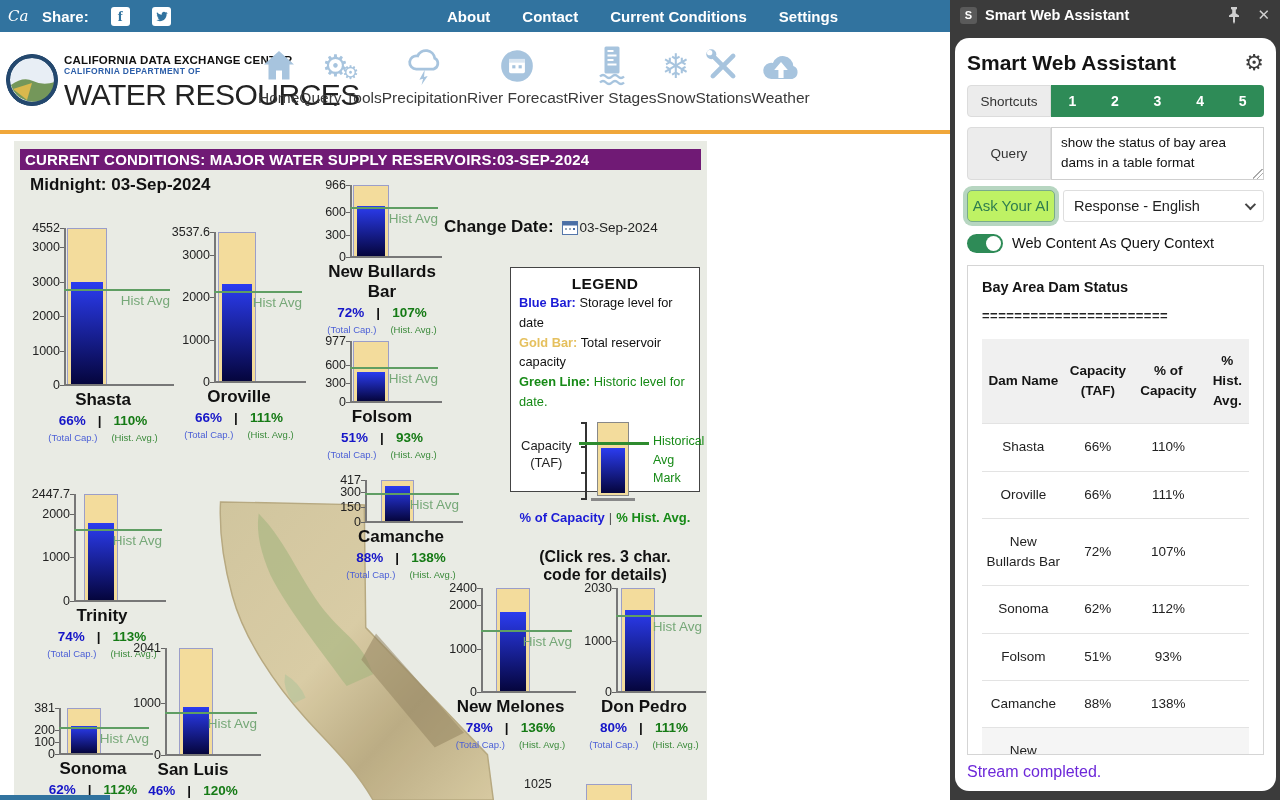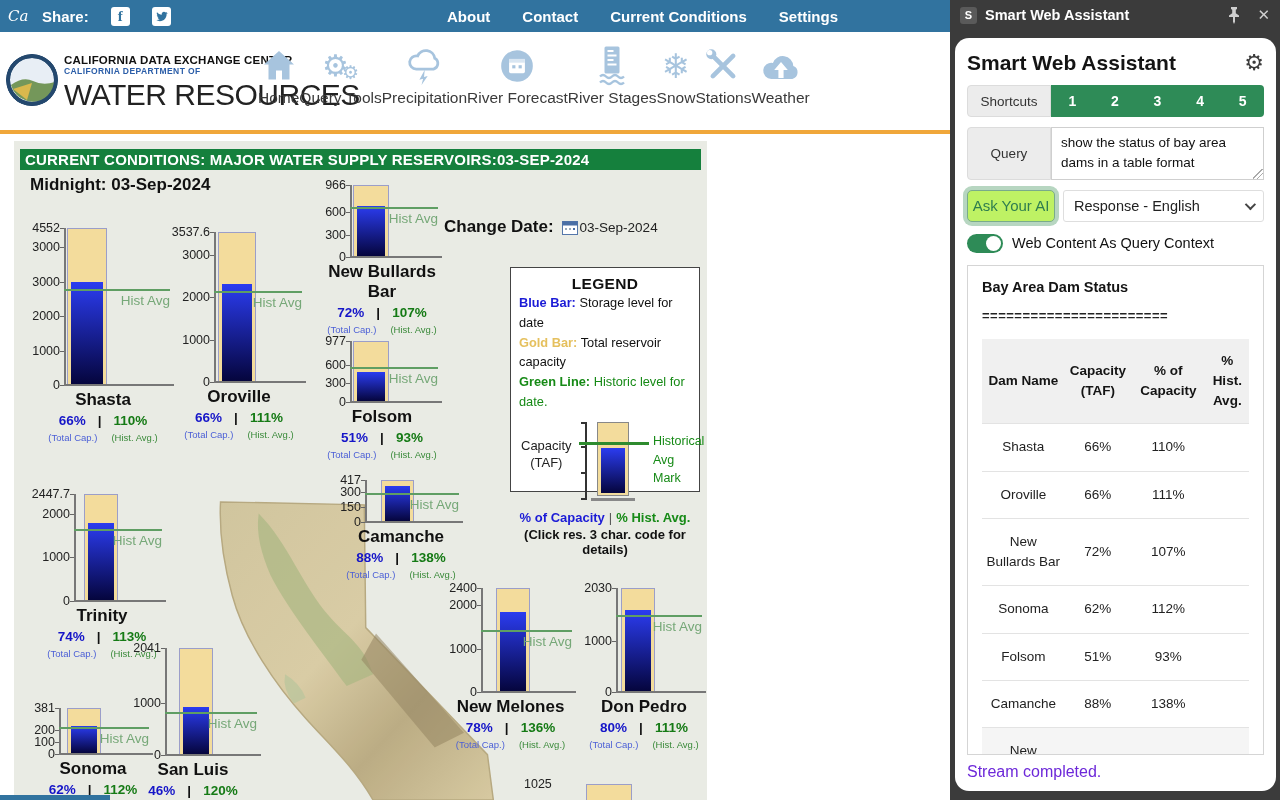--- a/index.html
+++ b/index.html
@@ -27,21 +27,21 @@
   .org .l3 { font-size:30px; color:#222; letter-spacing:-.5px; margin-top:1px; }
   .nav { position:absolute; left:258px; top:10px; display:flex; align-items:flex-end; }
   .nav-item { display:flex; flex-direction:column; align-items:center; cursor:pointer; }
   .nav-ico { height:48px; display:flex; align-items:center; justify-content:center; color:#a7c4de; }
   .nav-lab { font-size:15.5px; color:#3a3a3a; white-space:nowrap; line-height:1; padding-bottom:2px; }
   .orange-line { position:absolute; left:0; top:130px; width:950px; height:4px; background:#f0a73a; }
 
   
   #content { position:absolute; left:14px; top:141px; width:693px; height:659px;
     background:#e9ebe4; overflow:hidden; }
-  .sec-title { position:absolute; left:6px; top:8px; width:681px; height:21px; background:#15803d;
+  .sec-title { position:absolute; left:6px; top:8px; width:681px; height:21px; background:#701a75;
     color:#fff; font-weight:bold; font-size:15px; line-height:21px; padding-left:5px; letter-spacing:.2px; }
   .midnight { position:absolute; left:16px; top:34px; font-weight:bold; font-size:17px; color:#111; }
   .chdate { position:absolute; left:430px; top:76px; display:flex; align-items:center; font-size:17px; }
   .chdate .lab { font-weight:bold; color:#111; }
   .chdate .val { font-size:13.5px; color:#222; margin-left:2px; }
   .chdate svg { margin-left:8px; }
 
   
   #camap { position:absolute; left:186px; top:358px; width:352px; height:301px; opacity:.95; }
 
@@ -82,21 +82,21 @@
   .lg-axis { position:absolute; left:66px; top:2px; width:2px; height:78px; background:#333; }
   .lg-axis i { position:absolute; left:-4px; width:5px; height:2px; background:#333; }
   .lg-bar { position:absolute; left:78px; top:2px; width:32px; height:74px; background:#f3dc9c; border:1px solid #888; }
   .lg-bar .bb { position:absolute; left:3px; right:3px; bottom:2px; height:62%; background:linear-gradient(#2b3cf0,#05053d); }
   .lg-base { position:absolute; left:72px; top:78px; width:44px; height:3px; background:#888; }
   .lg-hline { position:absolute; left:60px; top:22px; width:70px; height:3px; background:#2e8b2e; }
   .lg-hmark { position:absolute; left:134px; top:12px; font-size:12.5px; color:#168a16; line-height:1.5; }
   .lg-foot { margin-top:2px; text-align:center; font-size:13px; font-weight:bold; }
   .lg-foot .blue { color:#1b1bd6; } .lg-foot .sep { color:#555; font-weight:normal; padding:0 4px; }
   .lg-foot .green { color:#168a16; }
-  .lg-note { margin-top:2px; text-align:center; font-size:13px; font-weight:bold; color:#111; }
+  .lg-note { margin-top:23px; text-align:center; font-size:16px; font-weight:bold; color:#111; }
 
   .blue-strip { position:absolute; left:0; top:795px; width:110px; height:5px; background:#31739f; }
 
   
   .panel { position:absolute; left:950px; top:0; width:330px; height:800px; background:#3b3b3b; }
   .p-hdr { height:30px; display:flex; align-items:center; padding:0 10px; }
   .s-badge { width:17px; height:17px; background:#5a5a5a; border-radius:3px; color:#fff;
     font-size:11px; font-weight:bold; display:flex; align-items:center; justify-content:center; }
   .p-title { color:#fff; font-weight:600; font-size:14.5px; margin-left:8px; flex:1; }
   .pin-ico { cursor:pointer; margin-right:16px; }

